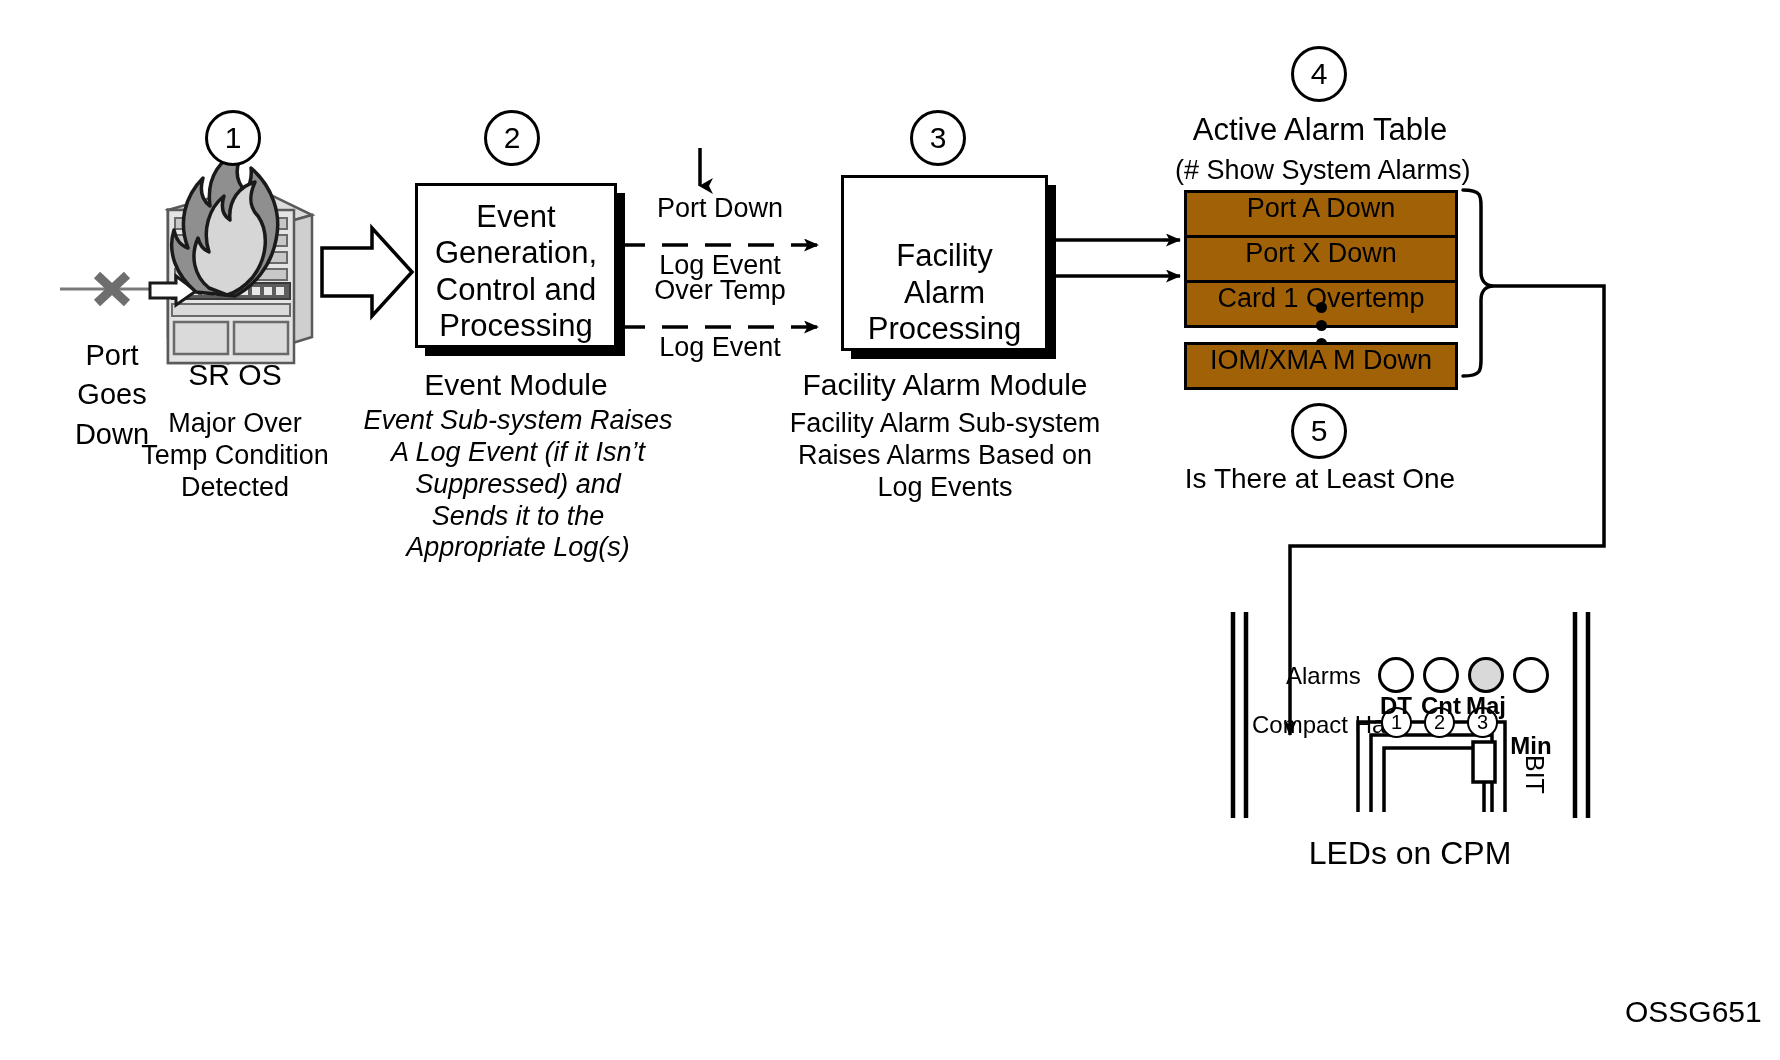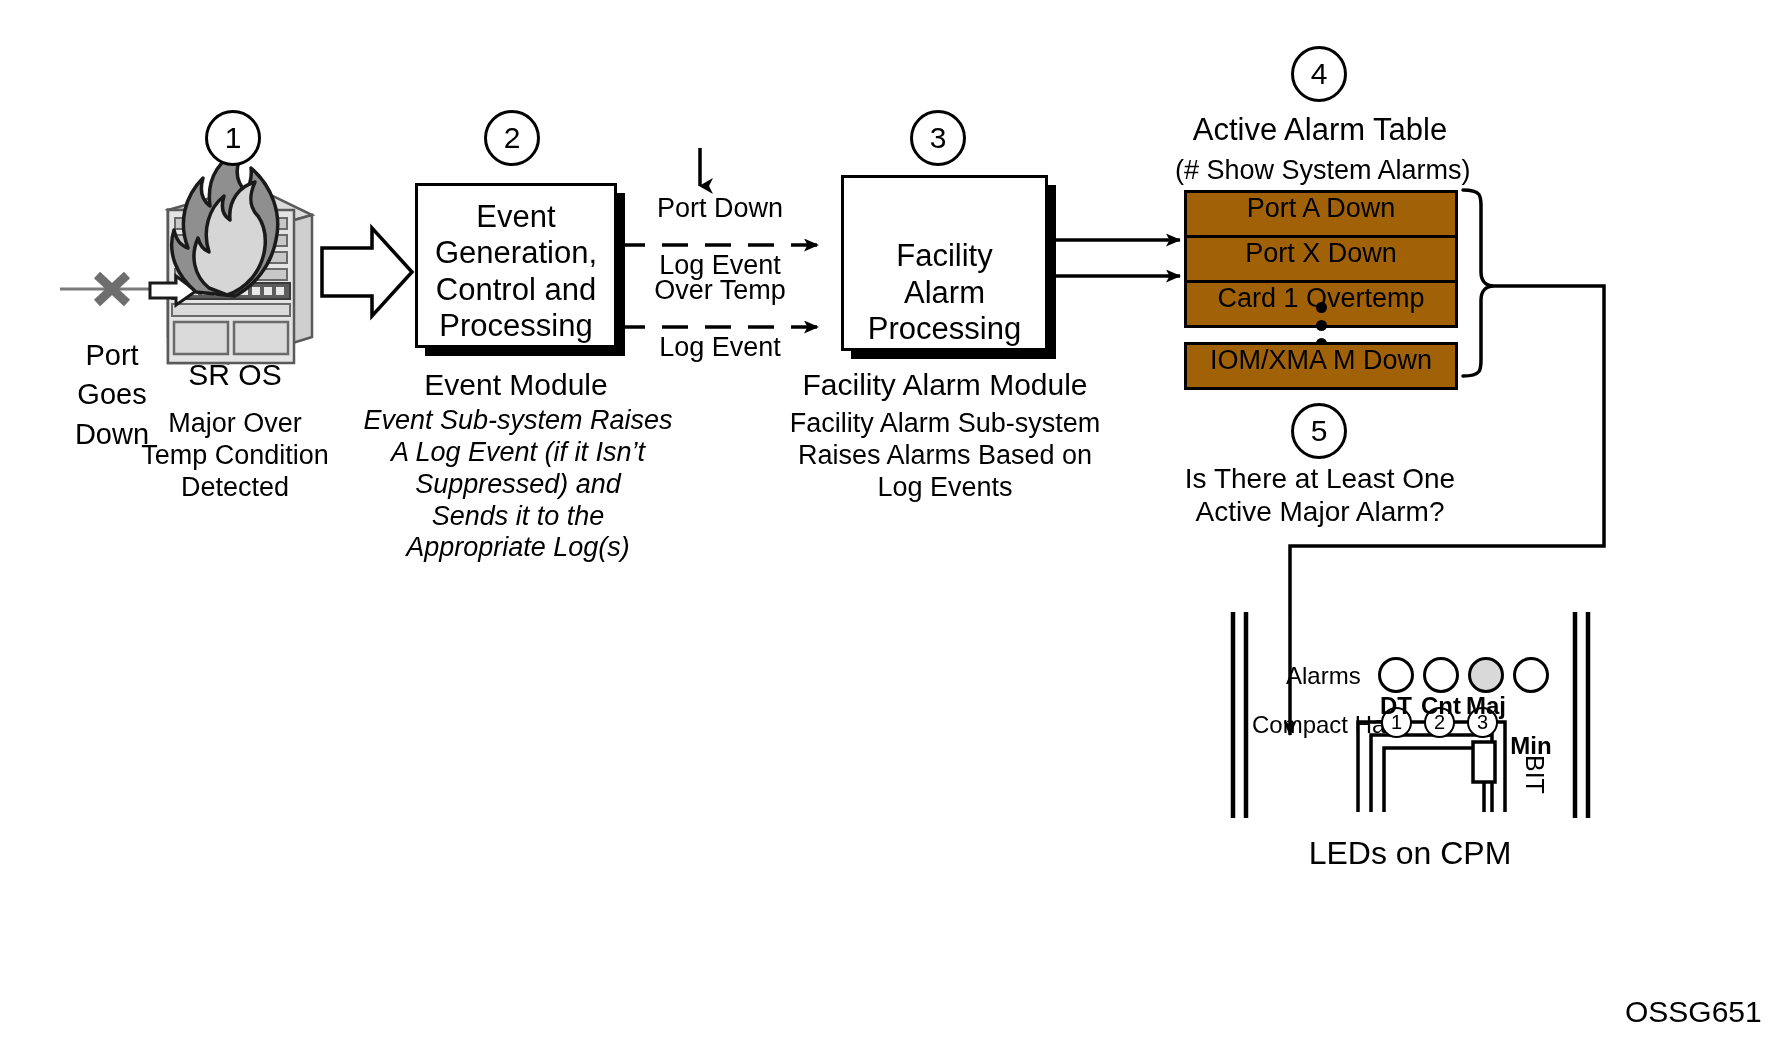--- a/index.html
+++ b/index.html
@@ -357,21 +357,20 @@
   </div>
 
   <div class="abs alarm-row" style="left:1184px; top:342px;">IOM/XMA M Down</div>
 
   <div class="abs step-circle" style="left:1291px; top:403px;">
     <span>5</span>
   </div>
 
   <div class="abs cap-body" style="left:1165px; top:462px; width:310px; font-size:28px;">
     <div>Is There at Least One</div>
-    <div>Active Major Alarm?</div>
   </div>
 
   <div class="abs led-label" style="left:1252px; top:711px;">Compact Hast</div>
 
   <div class="abs num-circle" style="left:1381px; top:707px;">
     <span>1</span>
   </div>
   <div class="abs num-circle" style="left:1424px; top:707px;">
     <span>2</span>
   </div>

